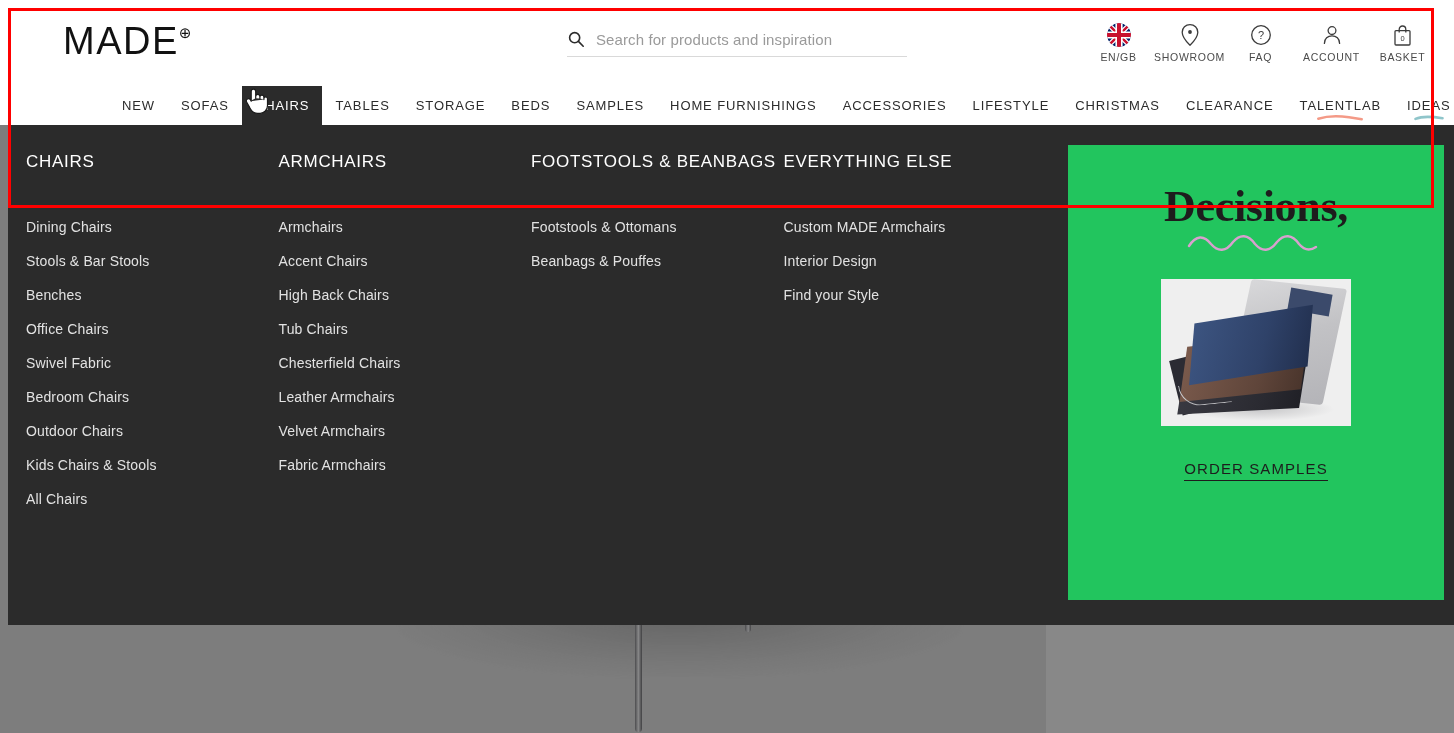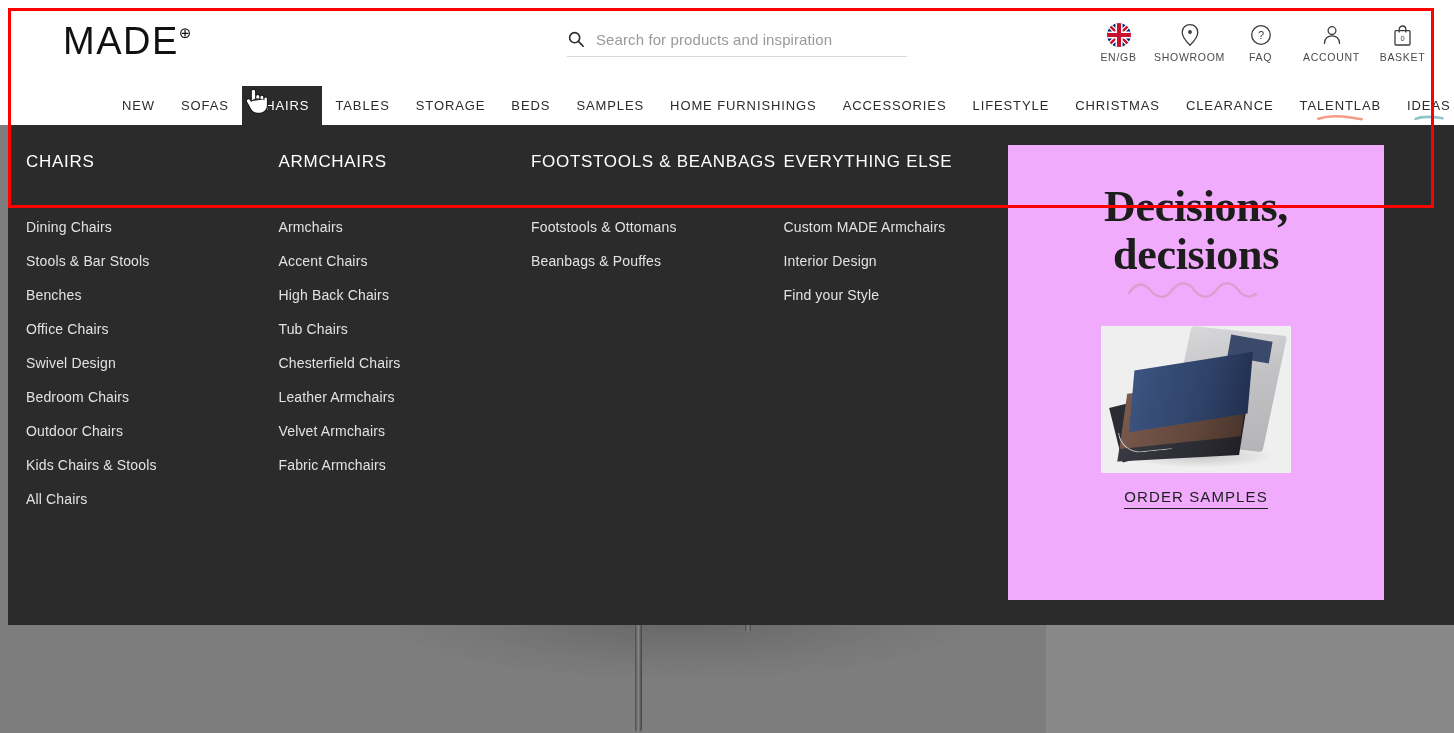--- a/index.html
+++ b/index.html
@@ -287,23 +287,23 @@
     color: #e2e2e2;
     text-decoration: none;
     letter-spacing: .15px;
     line-height: 34px;
     cursor: pointer;
   }
 
   
   .promo {
     position: absolute;
-    left: 1000px; top: 20px;
+    left: 1060px; top: 20px;
     width: 376px; height: 455px;
-    background: #f0abfc;
+    background: #22c55e;
     text-align: center;
   }
   .promo-title {
     font-family: "Liberation Serif", serif;
     font-weight: bold;
     font-size: 44px;
     line-height: 1.08;
     color: #1d1d1d;
     margin-top: 38px;
     letter-spacing: -.3px;
@@ -366,21 +366,21 @@
     border-radius: 0 0 0 24px;
     transform: rotate(-6deg);
   }
   .sw-shadow {
     left: 24px; top: 118px;
     width: 150px; height: 24px;
     background: radial-gradient(ellipse at 50% 50%, rgba(120,120,125,.35), rgba(239,239,239,0) 70%);
   }
   .promo-cta {
     display: inline-block;
-    margin-top: 15px;
+    margin-top: 34px;
     font-size: 15px;
     letter-spacing: 1.1px;
     color: #1d1d1d;
     text-decoration: none;
     border-bottom: 1.5px solid #1d1d1d;
     padding-bottom: 3px;
     cursor: pointer;
   }
 
   
@@ -424,21 +424,21 @@
   <div class="megamenu">
 
     <div class="mm-cols">
 
       <div class="mm-col">
         <div class="mm-col-title">CHAIRS</div>
         <a class="mm-link">Dining Chairs</a>
         <a class="mm-link">Stools &amp; Bar Stools</a>
         <a class="mm-link">Benches</a>
         <a class="mm-link">Office Chairs</a>
-        <a class="mm-link">Swivel Design</a>
+        <a class="mm-link">Swivel Fabric</a>
         <a class="mm-link">Bedroom Chairs</a>
         <a class="mm-link">Outdoor Chairs</a>
         <a class="mm-link">Kids Chairs &amp; Stools</a>
         <a class="mm-link">All Chairs</a>
       </div>
 
       <div class="mm-col">
         <div class="mm-col-title">ARMCHAIRS</div>
         <a class="mm-link">Armchairs</a>
         <a class="mm-link">Accent Chairs</a>
@@ -460,21 +460,20 @@
         <div class="mm-col-title">EVERYTHING ELSE</div>
         <a class="mm-link">Custom MADE Armchairs</a>
         <a class="mm-link">Interior Design</a>
         <a class="mm-link">Find your Style</a>
       </div>
 
     </div>
 
     <div class="promo">
       <div class="promo-title">Decisions,</div>
-      <div class="promo-title" style="margin-top:0">decisions</div>
 
       <svg class="promo-squiggle" viewBox="0 0 140 20">
         <path d="M3 13 C 10 2, 18 2, 25 11 C 32 19, 40 19, 47 9 C 54 1, 62 1, 69 11 C 76 19, 84 19, 91 9 C 98 1, 106 1, 113 11 C 118 17, 124 18, 130 14" fill="none" stroke="#d9a0cf" stroke-width="2.4" stroke-linecap="round"></path>
       </svg>
 
       <div class="promo-img">
         <div class="sw sw-shadow"></div>
         <div class="sw sw-grey"></div>
         <div class="sw sw-navy-tab"></div>
         <div class="sw sw-black"></div>

